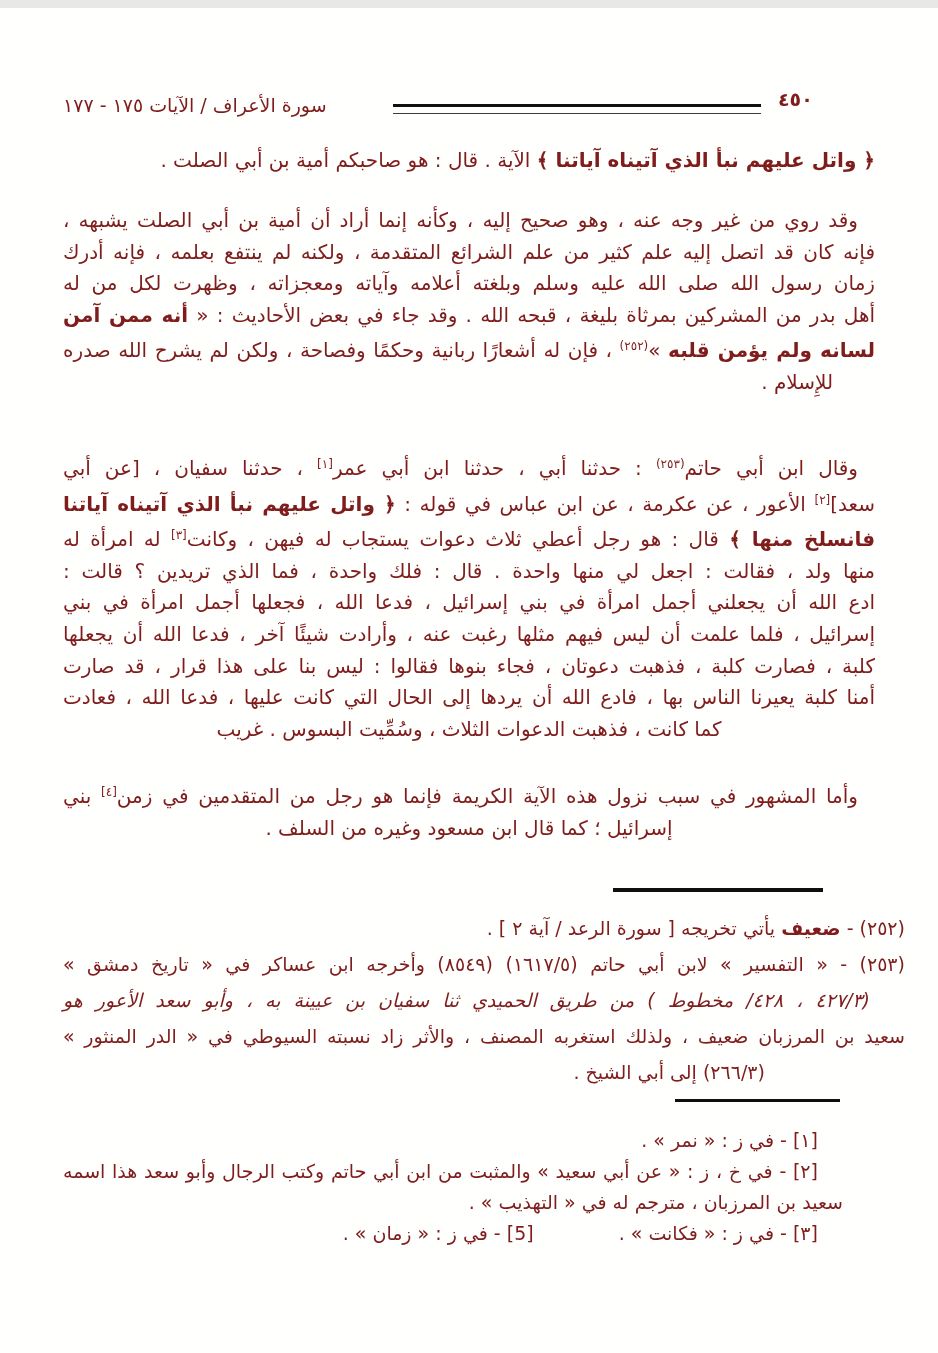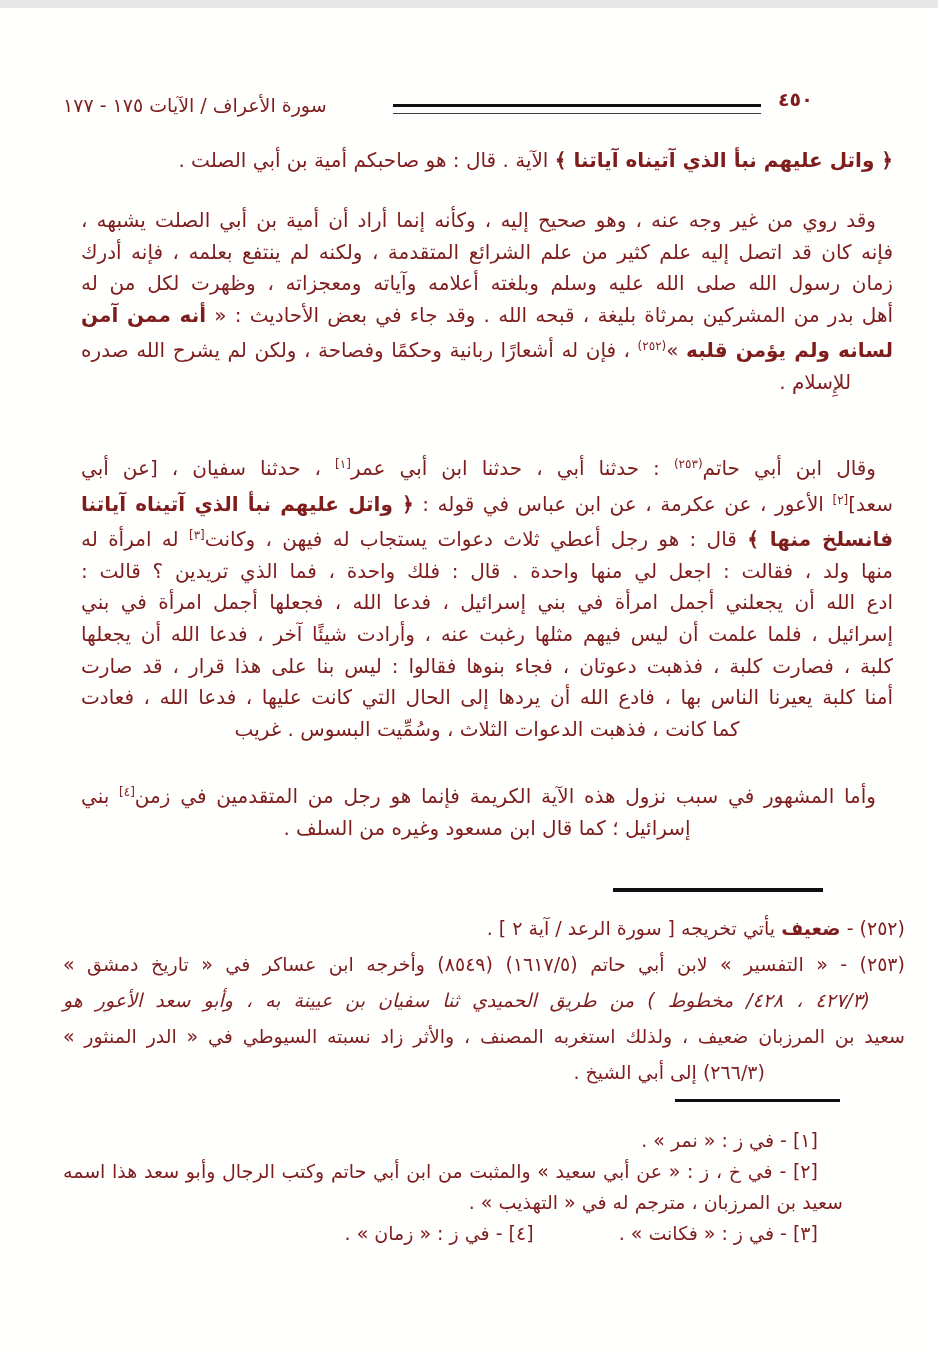--- a/index.html
+++ b/index.html
@@ -22,21 +22,21 @@
     position:absolute;left:393px;top:96px;width:368px;height:6px;
     border-top:3px solid #101010;
     border-bottom:1px solid #3c3c3c;
   }
   .hdr-page{
     position:absolute;left:778px;top:80px;
     font-size:19px;font-weight:bold;letter-spacing:4px;
   }
   
   .para{
-    position:absolute;left:81px;width:812px;
+    position:absolute;left:63px;width:812px;
     font-size:20px;line-height:31.6px;
   }
   .p1{top:137px;}
   .p2{top:197px;}
   .p3{top:441px;}
   .p4{top:769px;}
   .para .tl:first-child{text-indent:17px;}
   .p1 .tl:first-child{text-indent:0;}
   
   .tl{text-align:justify;}
@@ -115,16 +115,16 @@
     </div>
 
   <div class="divider d2"></div>
   <div class="fnB">
       <div class="tl end pad25"><span>[١] - في ز : « نمر » .</span></div>
       <div class="tl full pad25"><span>[٢] - في خ ، ز : « عن أبي سعيد » والمثبت من ابن أبي حاتم وكتب الرجال وأبو سعد هذا اسمه</span></div>
       <div class="tl end"><span>سعيد بن المرزبان ، مترجم له في « التهذيب » .</span></div>
     </div>
   <div class="fnB-row">
     <span class="cell">[٣] - في ز : « فكانت » .</span>
-    <span class="cell">[٤] - في ز : « زمان » .</span>
+    <span class="cell">[5] - في ز : « زمان » .</span>
   </div>
 
 </div>
 
 </body></html>

